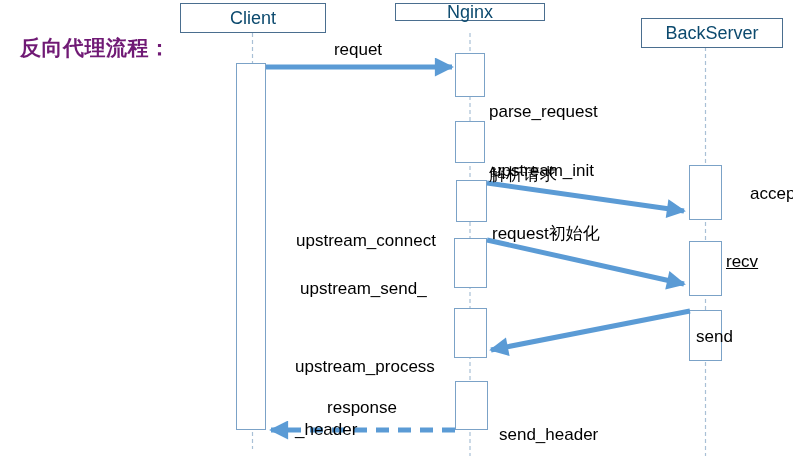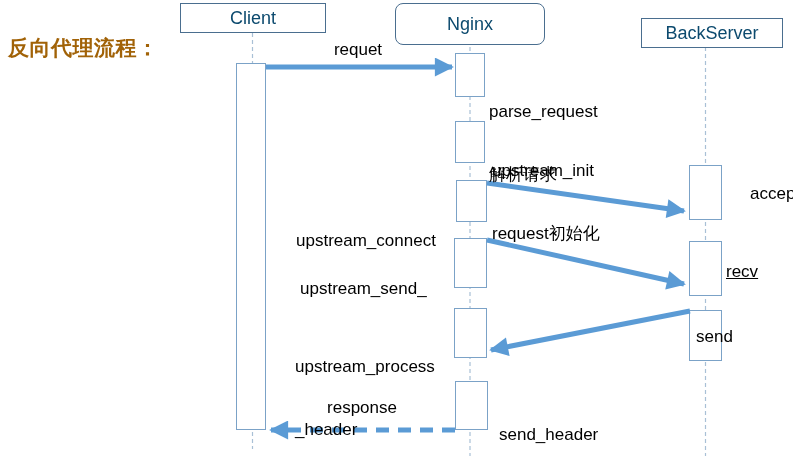--- a/index.html
+++ b/index.html
@@ -36,42 +36,42 @@
     box-sizing: border-box;
   }
   .lbl {
     position: absolute; z-index: 4;
     font-size: 17px; line-height: 21px; color: #000;
     white-space: pre;
   }
   .lbl.center { text-align: center; }
   .title {
     position: absolute; z-index: 4;
-    left: 8px; top: 34px;
-    font-size: 21px; font-weight: 700; color: #a16207;
+    left: 20px; top: 34px;
+    font-size: 21px; font-weight: 700; color: #701a75;
     letter-spacing: 0.5px;
   }
 </style>
 </head>
 <body>
 
 <div class="canvas">
 
   <svg class="layer bg">
     <line class="lifeline" x1="252.5" y1="33" x2="252.5" y2="449"></line>
     <line class="lifeline" x1="470" y1="33" x2="470" y2="456"></line>
     <line class="lifeline" x1="705.5" y1="33" x2="705.5" y2="456"></line>
   </svg>
 
   <div class="title">反向代理流程：</div>
 
   <div class="hdr" style="left:180px; top:3px; width:146px; height:30px;">
     <span>Client</span>
   </div>
-  <div class="hdr" style="left:395px; top:3px; width:150px; height:42px;border-radius:8px;">
+  <div class="hdr" style="left:395px; top:3px; width:150px; height:18px;">
     <span>Nginx</span>
   </div>
   <div class="hdr" style="left:641px; top:18px; width:142px; height:30px;">
     <span>BackServer</span>
   </div>
 
   <div class="act" style="left:236px; top:63px; width:30px; height:367px;"></div>
 
   <div class="act" style="left:455px; top:53px;  width:30px; height:44px;"></div>
   <div class="act" style="left:455px; top:121px; width:30px; height:42px;"></div>
@@ -118,16 +118,16 @@
   </div>
   <div class="lbl" style="left:300px; top:236px;">
     <div>upstream_send_</div>
   </div>
   <div class="lbl" style="left:295px; top:314px;">
     <div>upstream_process</div>
     <div>_header</div>
   </div>
 
   <div class="lbl" style="left:726px; top:183px;margin-left:24px;">accept</div>
-  <div class="lbl" style="left:726px; top:261px;text-decoration:underline;">recv</div>
+  <div class="lbl" style="left:726px; top:251px;text-decoration:underline;">recv</div>
   <div class="lbl" style="left:696px; top:326px;">send</div>
 
 </div>
 
 </body></html>

